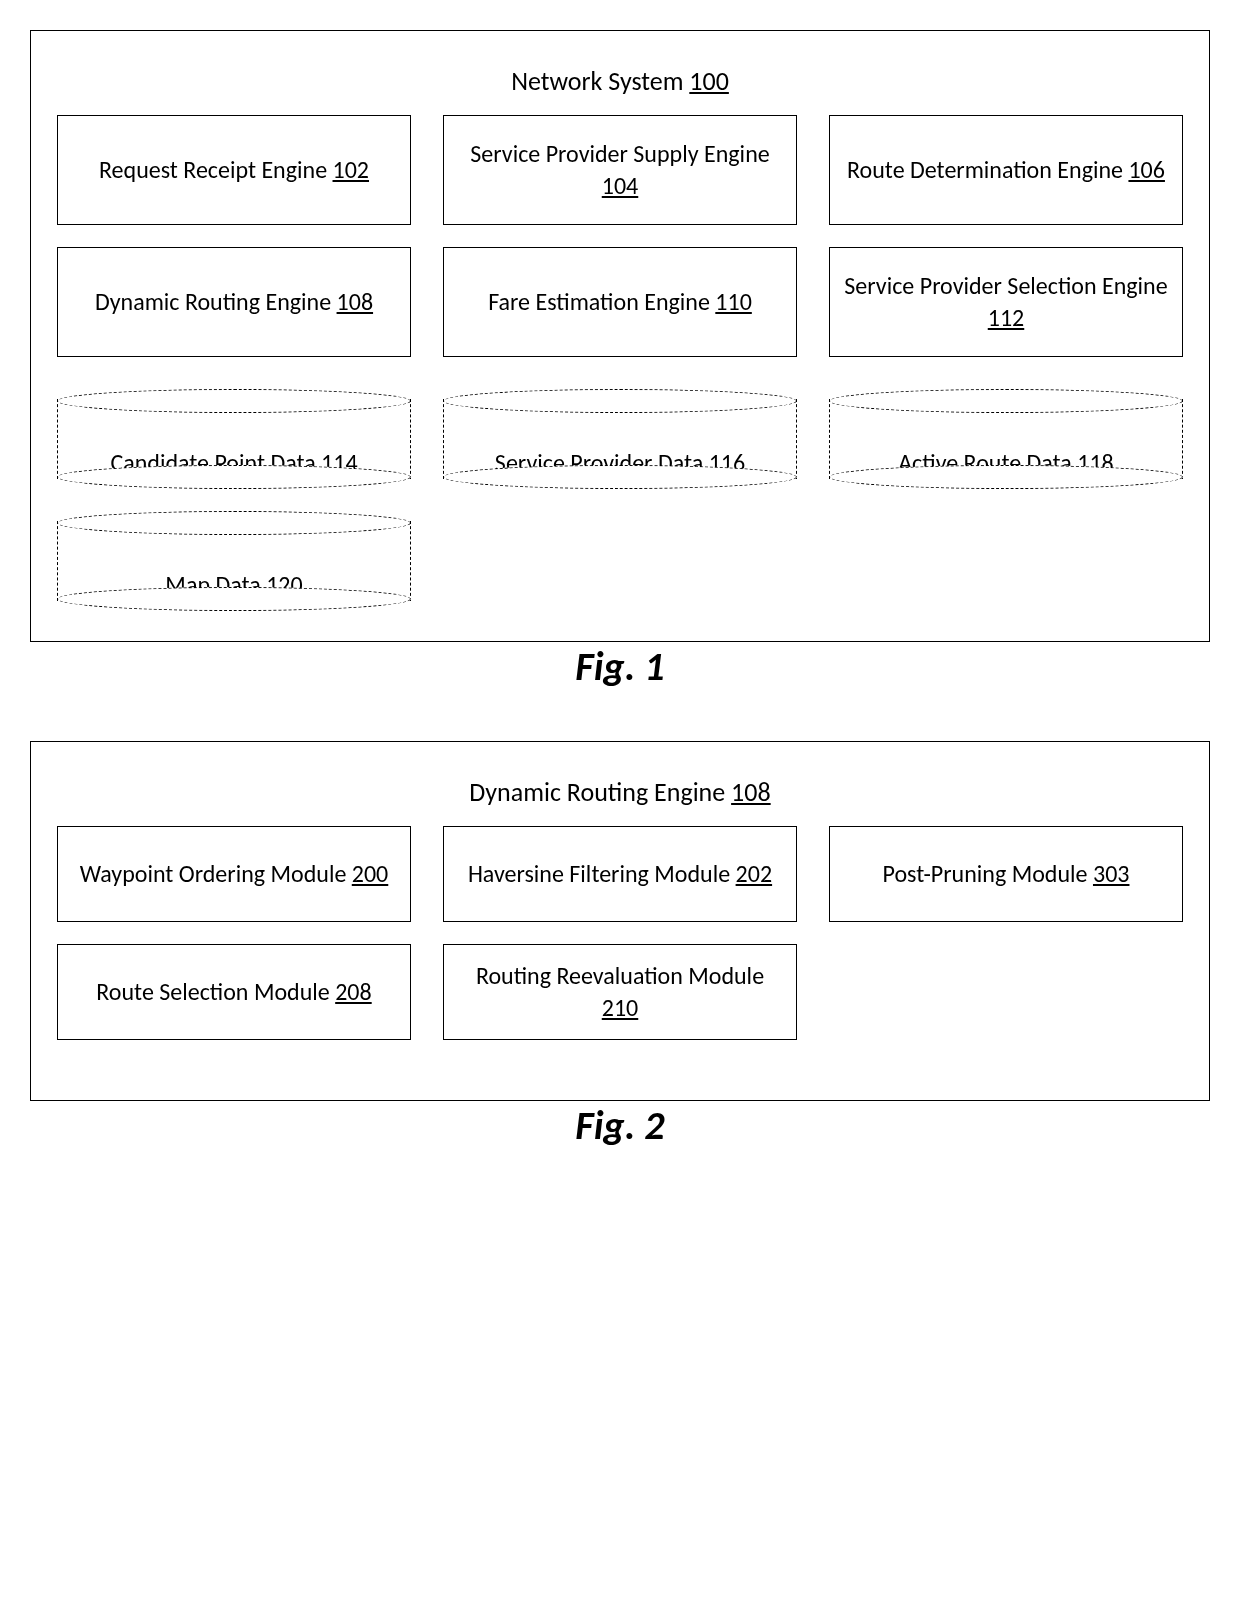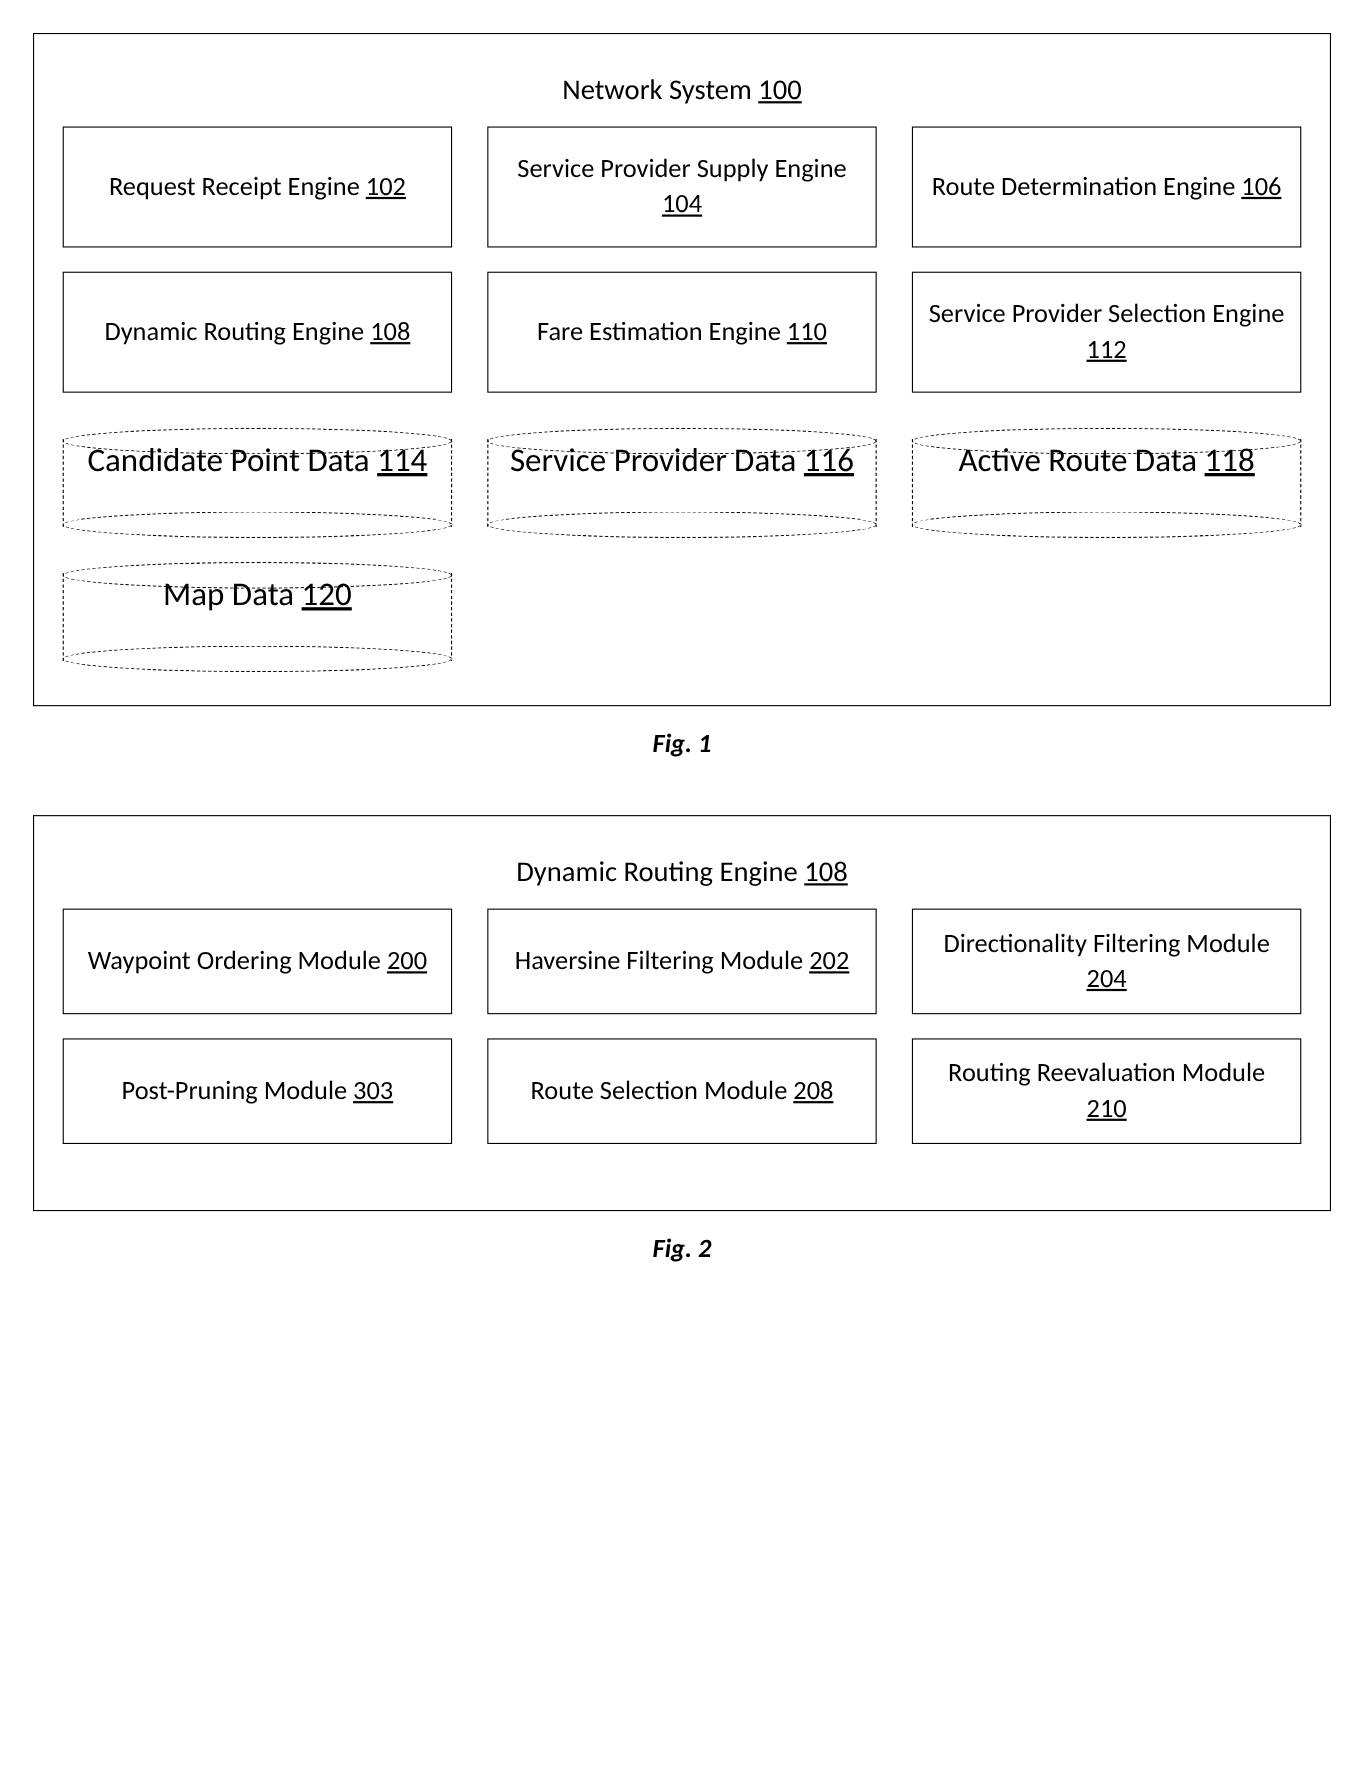--- a/index.html
+++ b/index.html
@@ -46,44 +46,43 @@
     position: relative;
     padding-top: 10px;
     padding-bottom: 10px;
   }
   .cyl-mid {
     border-left: 1.5px dashed #000;
     border-right: 1.5px dashed #000;
     position: relative;
     height: 80px;
     display: flex;
-    align-items: flex-start;
+    align-items: flex-end;
     justify-content: center;
     text-align: center;
-    font-size: 30px;
+    font-size: 24px;
     padding: 0 14px;
     line-height: 1.35;
   }
   .cyl-ellipse {
     position: absolute;
     left: 0;
     right: 0;
     height: 24px;
     border: 1.5px dashed #000;
     border-radius: 50%;
     background: #fff;
   }
   .cyl-top { top: 0; }
   .cyl-bot { bottom: 0; }
   .fig-caption {
     text-align: center;
-    font-size: 24px;
+    font-size: 40px;
     font-weight: bold;
     font-style: italic;
-    margin-top: 20px;
   }
   .u { text-decoration: underline; }
   .empty { visibility: hidden; }
   .fig2 .rect-box { min-height: 96px; }
 </style>
 </head>
 <body>
 
 <div class="figure-block">
   <div class="outer-box">
@@ -198,26 +197,20 @@
         </span>
       </div>
       <div class="rect-box">
         <span>
           <span>Haversine Filtering Module</span>
           <span class="u">202</span>
         </span>
       </div>
       <div class="rect-box">
         <span>
-          <span>Directionality Filtering Module</span>
-          <span class="u">204</span>
-        </span>
-      </div>
-      <div class="rect-box">
-        <span>
           <span>Post-Pruning Module</span>
           <span class="u">303</span>
         </span>
       </div>
       <div class="rect-box">
         <span>
           <span>Route Selection Module</span>
           <span class="u">208</span>
         </span>
       </div>

